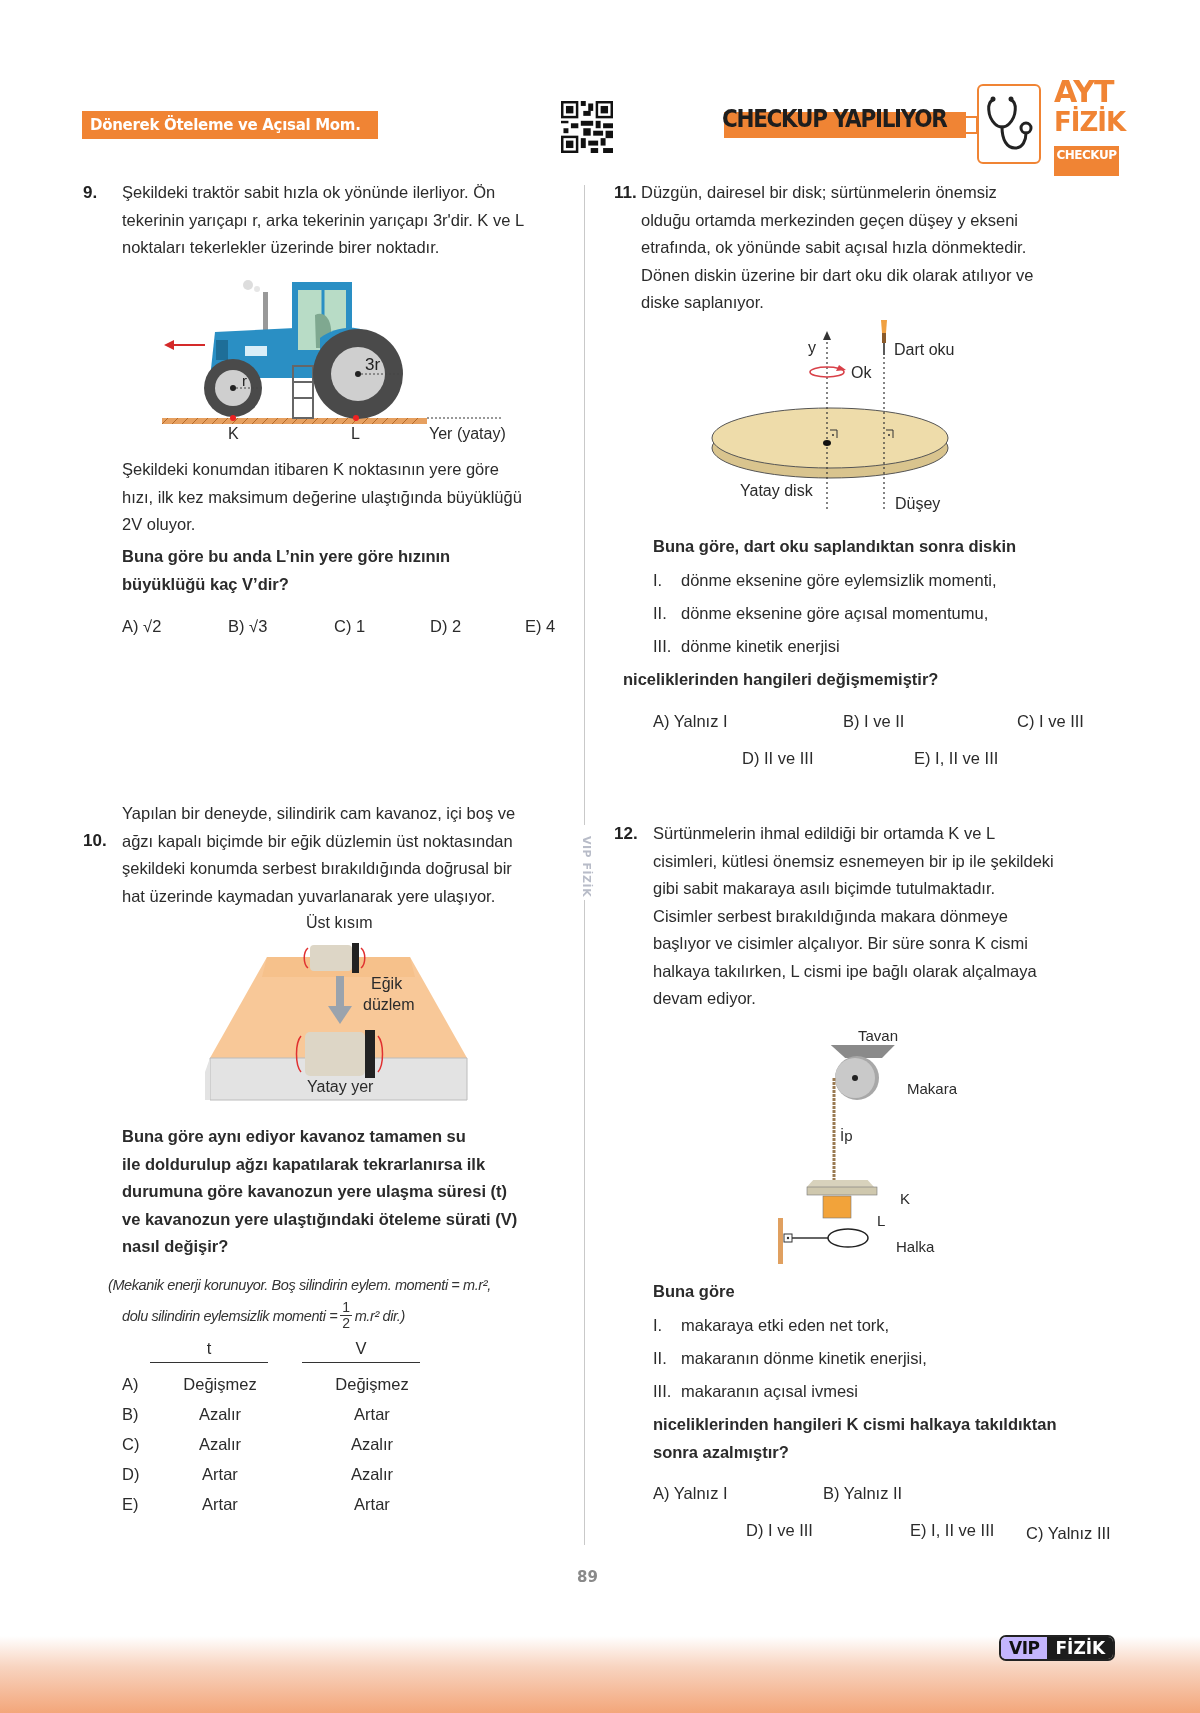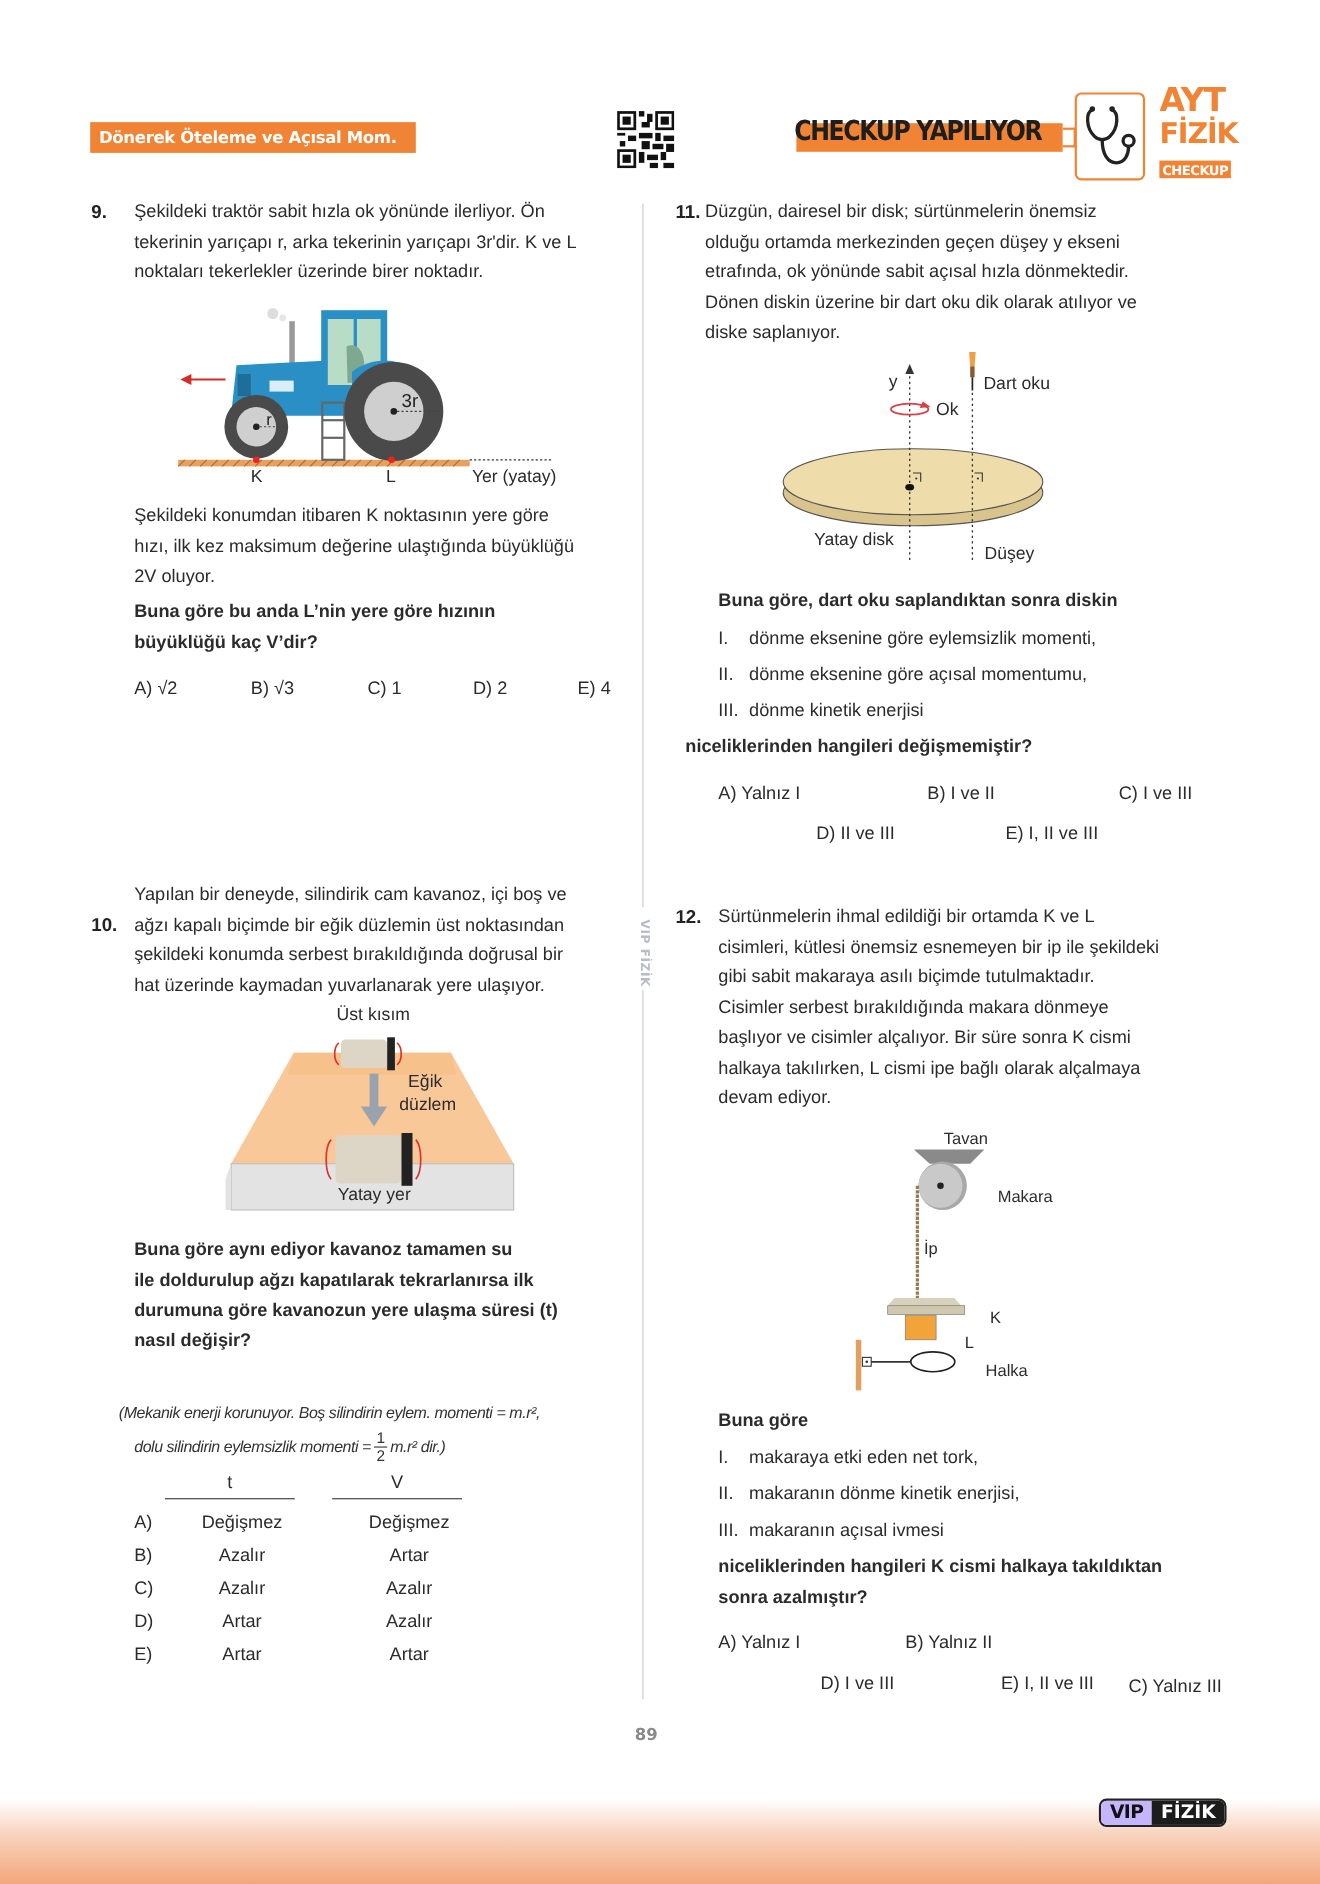--- a/index.html
+++ b/index.html
@@ -14,21 +14,21 @@
   .qr { left: 561px; top: 101px; width: 52px; height: 52px; }
   .checkup-title {
     left: 722px; top: 104px; font-family: "DejaVu Sans", sans-serif; font-weight: bold;
     font-size: 25px; color: #1e1e1e; letter-spacing: -1.5px; z-index: 2; transform: scaleX(0.86); transform-origin: left;
   }
   .checkup-bar { left: 724px; top: 112px; width: 242px; height: 26px; background: #f08434; z-index: 1; }
   .checkup-connector { left: 966px; top: 116px; width: 12px; height: 18px; border: 2px solid #f08434; border-left: none; }
   .steth-box { left: 977px; top: 84px; width: 64px; height: 80px; border: 2px solid #f08434; border-radius: 6px; background: #fff; }
   .ayt { left: 1054px; top: 78px; font-family: "DejaVu Sans", sans-serif; font-weight: bold; color: #f08434; font-size: 30px; line-height: 28px; letter-spacing: -1px; }
   .fizik-logo { left: 1054px; top: 108px; font-family: "DejaVu Sans", sans-serif; font-weight: bold; color: #f08434; font-size: 26px; line-height: 28px; letter-spacing: -1px; }
-  .checkup-tag { left: 1054px; top: 146px; width: 65px; height: 16px; background: #f08434; color: #fff; font-family: "DejaVu Sans", sans-serif; font-weight: bold; font-size: 12px; line-height: 18px; text-align: center; letter-spacing: -0.5px; }
+  .checkup-tag { left: 1054px; top: 146px; width: 65px; height: 30px; background: #f08434; color: #fff; font-family: "DejaVu Sans", sans-serif; font-weight: bold; font-size: 12px; line-height: 18px; text-align: center; letter-spacing: -0.5px; }
 
   .divider { left: 584px; width: 1px; background: #c9c9c9; }
   .vip-vertical { left: 575px; top: 836px; transform-origin: left top; transform: rotate(90deg) translate(0,-18px); font-family: "DejaVu Sans", sans-serif; font-weight: bold; font-size: 11px; color: #b8bcc8; letter-spacing: 0.5px; white-space: nowrap; }
 
   .qnum { font-weight: bold; font-size: 17px; color: #222; }
   .qtext { font-size: 16.5px; line-height: 27.5px; color: #2b2b2b; }
   .bold { font-weight: bold; }
   .opt { font-size: 16.5px; color: #2b2b2b; white-space: nowrap; }
   .label { font-size: 16px; color: #2b2b2b; white-space: nowrap; }
   .small-label { font-size: 15px; color: #2b2b2b; white-space: nowrap; }
@@ -234,20 +234,21 @@
 </svg>
 <div class="abs small-label" style="left:306px;top:914px;font-size:16px;">Üst kısım</div>
 <div class="abs small-label" style="left:371px;top:975px;font-size:16px;">Eğik</div>
 <div class="abs small-label" style="left:363px;top:996px;font-size:16px;">düzlem</div>
 <div class="abs small-label" style="left:307px;top:1078px;font-size:16px;">Yatay yer</div>
 
 <div class="abs qtext bold" style="left:122px;top:1123px;width:460px;">
   <div>Buna göre aynı ediyor kavanoz tamamen su</div>
   <div>ile doldurulup ağzı kapatılarak tekrarlanırsa ilk</div>
   <div>durumuna göre kavanozun yere ulaşma süresi (t)</div>
+  <div>ve kavanozun yere ulaştığındaki öteleme sürati (V)</div>
   <div>nasıl değişir?</div>
 </div>
 <div class="abs note" style="left:108px;top:1267px;margin-top:10px;">(Mekanik enerji korunuyor. Boş silindirin eylem. momenti = m.r², </div>
 <div class="abs note" style="left:122px;top:1300px;display:flex;align-items:center;">
   <span>dolu silindirin eylemsizlik momenti = </span>
   <span style="display:inline-flex;flex-direction:column;align-items:center;font-style:normal;font-size:14px;line-height:15px;margin:0 3px;">
     <span style="border-bottom:1px solid #333;padding:0 2px;">1</span>
     <span>2</span>
   </span>
   <span> m.r² dir.)</span>

